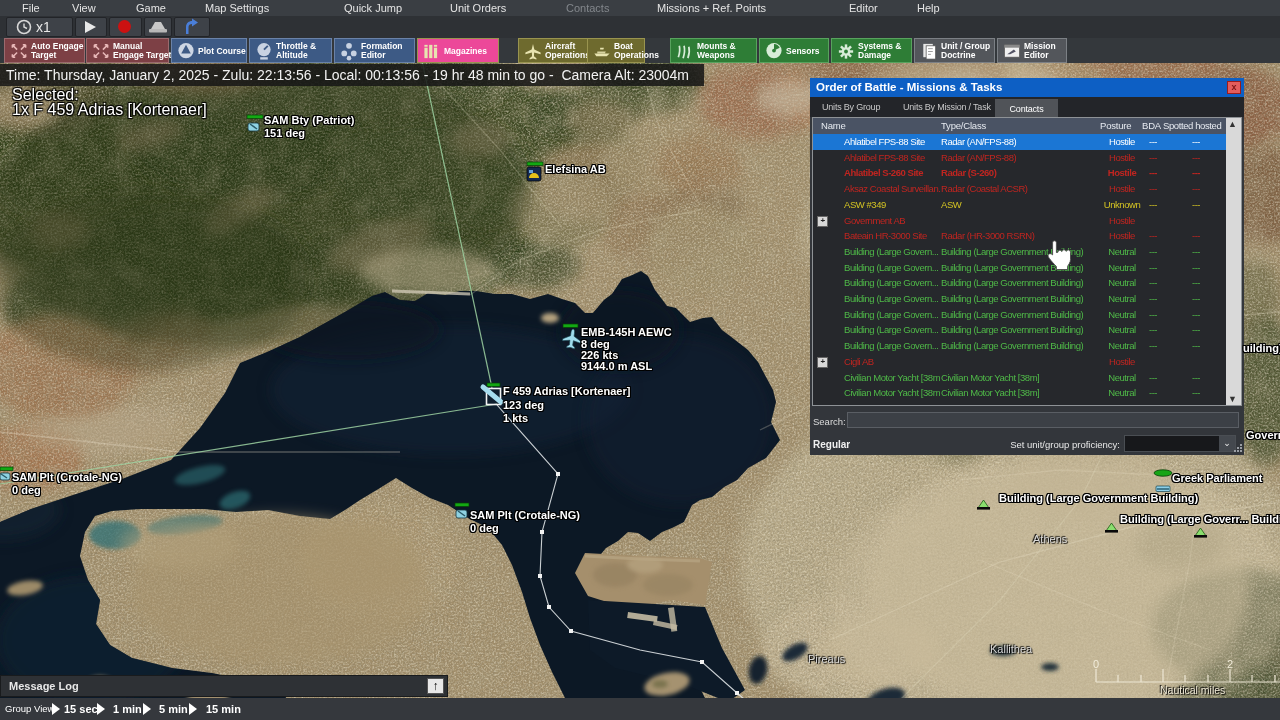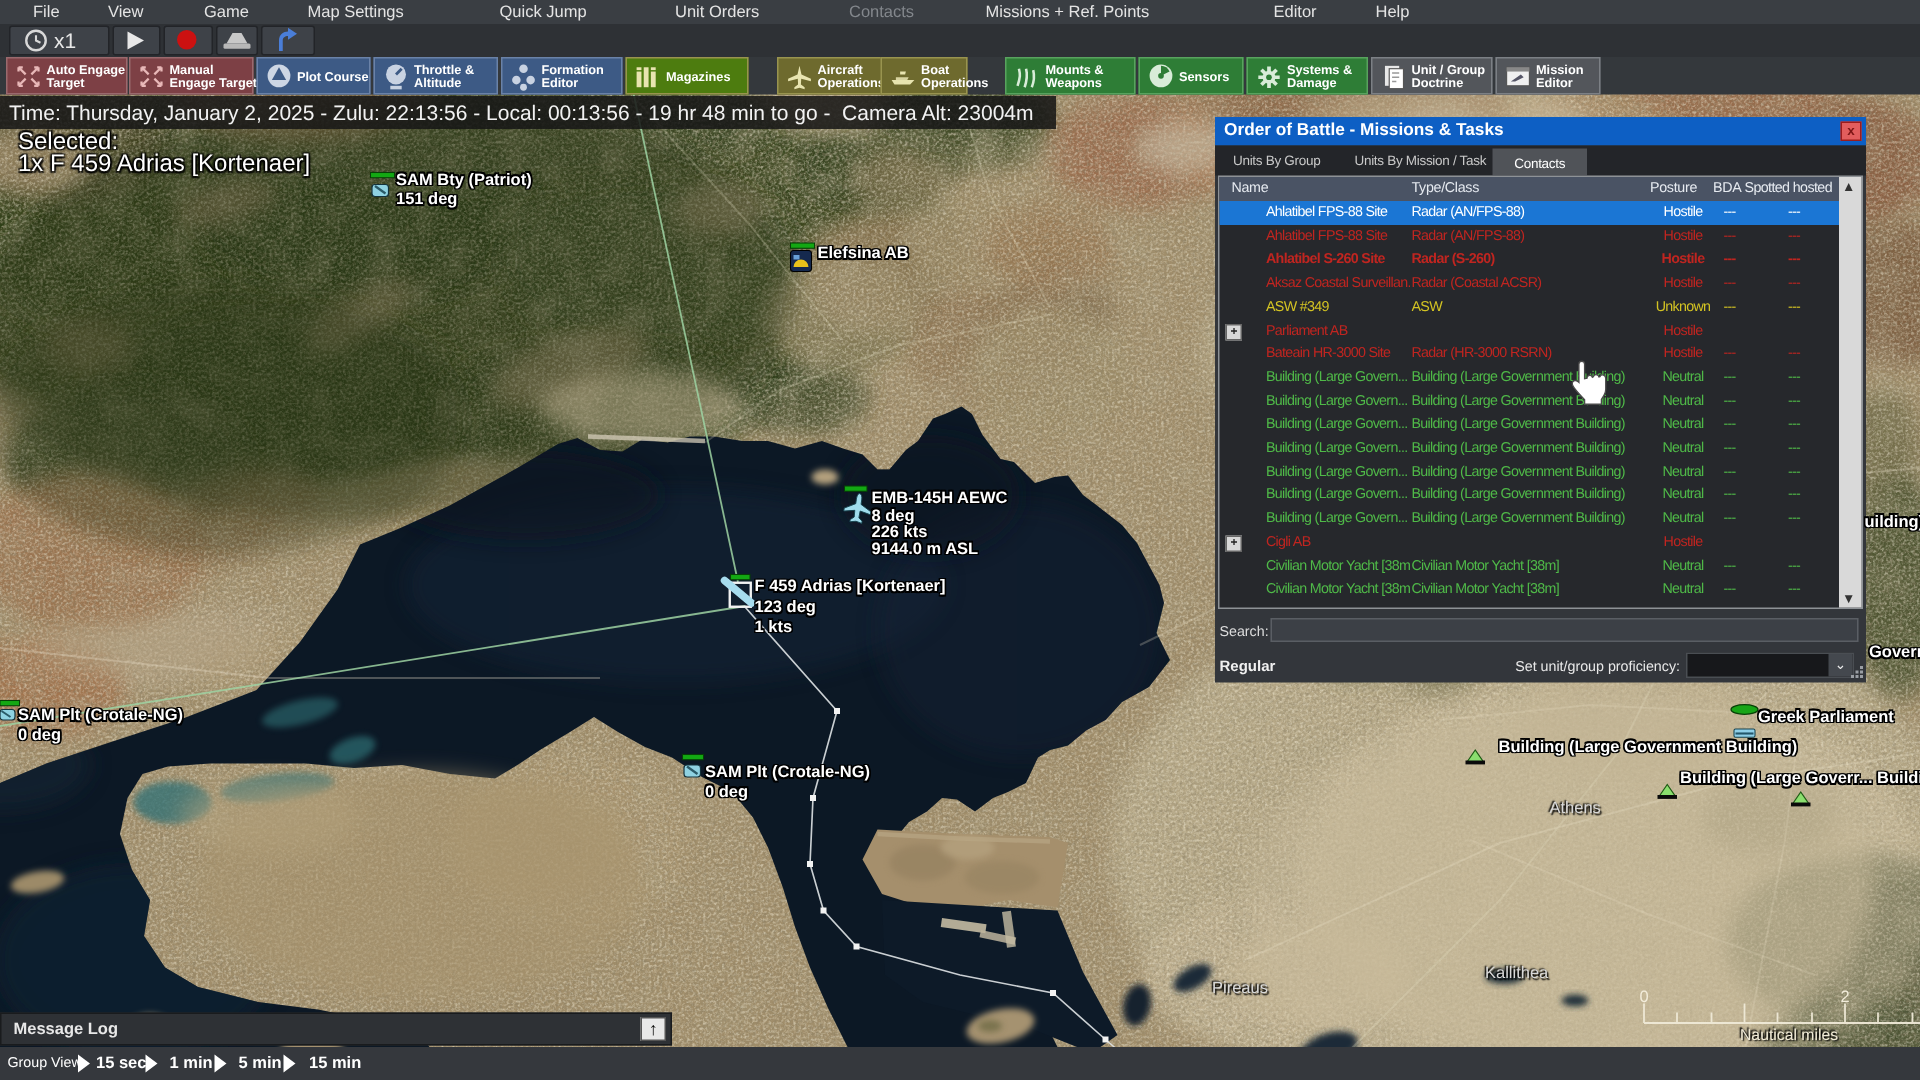--- a/index.html
+++ b/index.html
@@ -282,21 +282,21 @@
 <ellipse cx="1163" cy="473" rx="9" ry="3.2" fill="#17a517" stroke="#063f06" stroke-width="0.8"></ellipse>
 <rect x="1156" y="486" width="14" height="5.5" rx="1" fill="#8ecfe8" stroke="#16424e" stroke-width="0.7"></rect>
 <path d="M1157,489 L1169,489" stroke="#23566a" stroke-width="1.4"></path>
 </svg>
 
   <div id="menubar" class="abs">
     <span style="left:22px">File</span>
       <span style="left:72px">View</span>
     <span style="left:136px">Game</span>
       <span style="left:205px">Map Settings</span>
-    <span style="left:333px">Quick Jump</span>
+    <span style="left:344px">Quick Jump</span>
       <span style="left:450px">Unit Orders</span>
     <span style="left:566px;color:#83878c">Contacts</span>
       <span style="left:657px">Missions + Ref. Points</span>
     <span style="left:849px">Editor</span>
       <span style="left:917px">Help</span>
   </div>
 
   <div id="toolbar1" class="abs">
     <div class="tb1" style="left:6px;width:67px"></div>
     <div class="tb1" style="left:75px;width:32px"></div>
@@ -347,21 +347,21 @@
         <svg class="ic" viewBox="0 0 20 20">
           <g fill="#c8d2e2">
             <circle cx="10" cy="4" r="3"></circle>
             <circle cx="5" cy="12" r="3"></circle>
             <circle cx="15" cy="12" r="3"></circle>
             <circle cx="10" cy="17" r="2.4"></circle>
           </g>
         </svg>
         <span class="tx">Formation<br>Editor</span>
       </div>
-<div class="tb2" style="left:417px;width:82px;background:#4d7c0f;border:1px solid #99944f;border-top-color:#99944f;">
+<div class="tb2" style="left:417px;width:82px;background:#ec4899;border:1px solid #99944f;border-top-color:#99944f;">
         <svg class="ic" viewBox="0 0 20 20">
           <g fill="#e8e4b0">
             <rect x="2" y="6" width="3.4" height="11"></rect>
             <rect x="7" y="3" width="3.4" height="14"></rect>
             <rect x="12" y="6" width="3.4" height="11"></rect>
             <rect x="2" y="3" width="3.4" height="2"></rect>
             <rect x="12" y="3" width="3.4" height="2"></rect>
           </g>
         </svg>
         <span class="tx1">Magazines</span>
@@ -502,21 +502,21 @@
           </div>
 <div class="row yel" style="top:78.8px;">
             <span class="c1">ASW #349</span>
             <span class="c2">ASW</span>
             <span class="c3">Unknown</span>
             <span class="c4">---</span>
             <span class="c5">---</span>
           </div>
 <div class="row red" style="top:94.5px;">
             <span class="exp">+</span>
-            <span class="c1">Parliament AB</span>
+            <span class="c1">Government AB</span>
             <span class="c2"></span>
             <span class="c3">Hostile</span>
           </div>
 <div class="row red" style="top:110.2px;">
             <span class="c1">Bateain HR-3000 Site</span>
             <span class="c2">Radar (HR-3000 RSRN)</span>
             <span class="c3">Hostile</span>
             <span class="c4">---</span>
             <span class="c5">---</span>
           </div>

